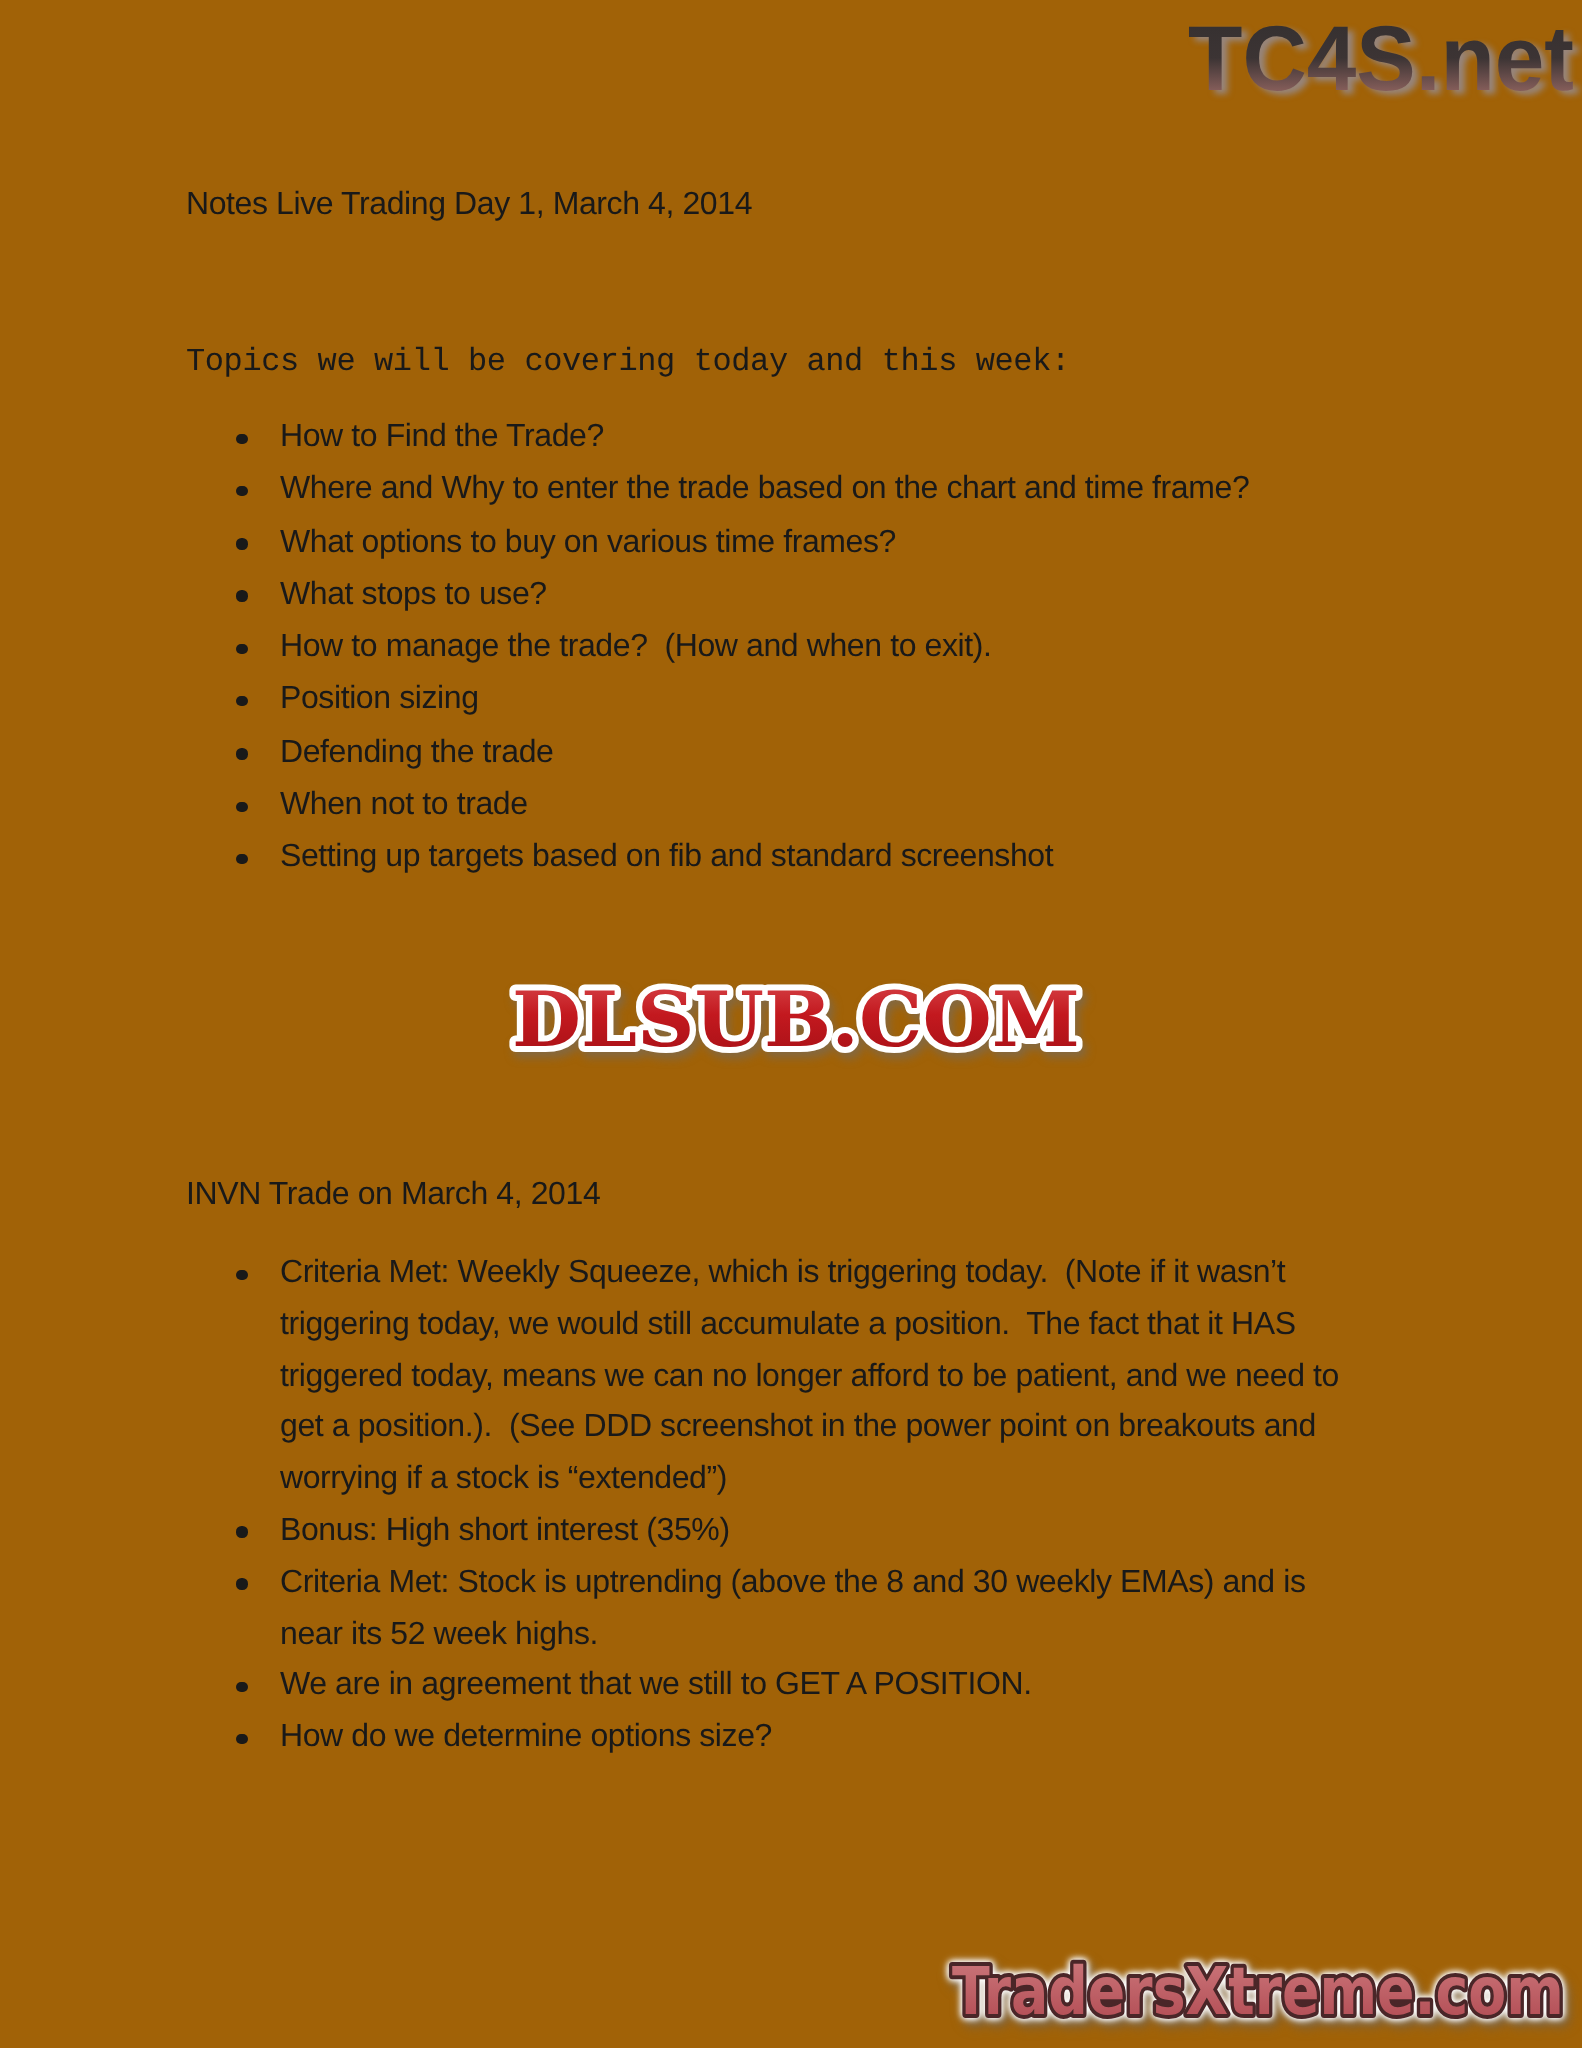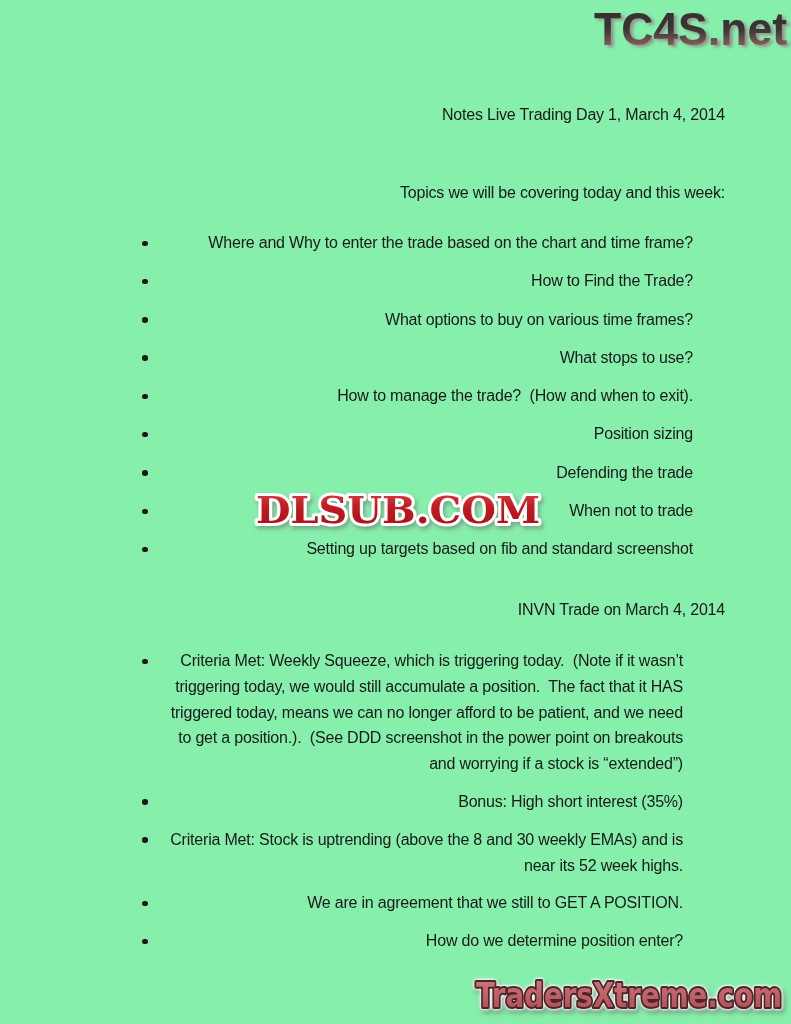--- a/index.html
+++ b/index.html
@@ -1,33 +1,33 @@
 <!DOCTYPE html>
 <html><head>
 <meta charset="utf-8">
 <style>
   html, body { margin: 0; padding: 0; background: #ffffff; }
   .page {
     position: relative;
     width: 791px;
     height: 1024px;
-    background: #86efac;
+    background: #a16207;
     font-family: "Liberation Sans", sans-serif;
     color: #191919;
     overflow: hidden;
   }
-  p, ul, li { margin: 12px; padding: 0; text-align: right; }
+  p, ul, li { margin: 0; padding: 0; }
   .bodytext {
     font-size: 16px;
     letter-spacing: -0.2px;
     line-height: 26.3px;
     white-space: pre-wrap;
   }
   .title        { position: absolute; left: 93px;  top: 90px;  width: 620px; }
-  .topics-head  { position: absolute; left: 93px;  top: 168px; width: 620px; }
+  .topics-head  { position: absolute; left: 93px;  top: 168px; width: 620px; font-family: Liberation Mono, monospace; }
   .topics-list  { position: absolute; left: 93px;  top: 206px; width: 600px; list-style: none; }
   .invn-head    { position: absolute; left: 93px;  top: 585px; width: 620px; }
   .invn-list    { position: absolute; left: 93px;  top: 624px; width: 590px; list-style: none; }
   .invn-list .bodytext { line-height: 25.8px; }
   li.bullet { position: relative; padding-left: 47px; }
   li.bullet::before {
     content: "";
     position: absolute;
     left: 25px;
     top: 10.5px;
@@ -75,22 +75,22 @@
       </defs>
       <text x="3" y="41" font-family="'Liberation Sans', sans-serif" font-weight="bold" font-size="46" textLength="193" lengthAdjust="spacingAndGlyphs" fill="url(#tc4s-grad)">TC4S.net</text>
     </svg>
   </div>
 
   <p class="title bodytext">Notes Live Trading Day 1, March 4, 2014</p>
 
   <p class="topics-head bodytext">Topics we will be covering today and this week:</p>
 
   <ul class="topics-list">
+    <li class="bullet bodytext">How to Find the Trade?</li>
     <li class="bullet bodytext">Where and Why to enter the trade based on the chart and time frame?</li>
-    <li class="bullet bodytext">How to Find the Trade?</li>
     <li class="bullet bodytext">What options to buy on various time frames?</li>
     <li class="bullet bodytext">What stops to use?</li>
     <li class="bullet bodytext">How to manage the trade?  (How and when to exit).</li>
     <li class="bullet bodytext">Position sizing</li>
     <li class="bullet bodytext">Defending the trade</li>
     <li class="bullet bodytext">When not to trade</li>
     <li class="bullet bodytext">Setting up targets based on fib and standard screenshot</li>
   </ul>
 
   <div class="dlsub-logo">
@@ -106,21 +106,21 @@
     </svg>
   </div>
 
   <p class="invn-head bodytext">INVN Trade on March 4, 2014</p>
 
   <ul class="invn-list">
     <li class="bullet bodytext">Criteria Met: Weekly Squeeze, which is triggering today.  (Note if it wasn’t triggering today, we would still accumulate a position.  The fact that it HAS triggered today, means we can no longer afford to be patient, and we need to get a position.).  (See DDD screenshot in the power point on breakouts and worrying if a stock is “extended”)</li>
     <li class="bullet bodytext">Bonus: High short interest (35%)</li>
     <li class="bullet bodytext">Criteria Met: Stock is uptrending (above the 8 and 30 weekly EMAs) and is near its 52 week highs.</li>
     <li class="bullet bodytext">We are in agreement that we still to GET A POSITION.</li>
-    <li class="bullet bodytext">How do we determine position enter?</li>
+    <li class="bullet bodytext">How do we determine options size?</li>
   </ul>
 
   <div class="tx-logo">
     <svg width="322" height="48" viewBox="0 0 322 48">
       <defs>
         <linearGradient id="tx-grad" x1="0" y1="0" x2="0" y2="1">
           <stop offset="0" stop-color="#cd7a7e"></stop>
           <stop offset="1" stop-color="#b04850"></stop>
         </linearGradient>
       </defs>

